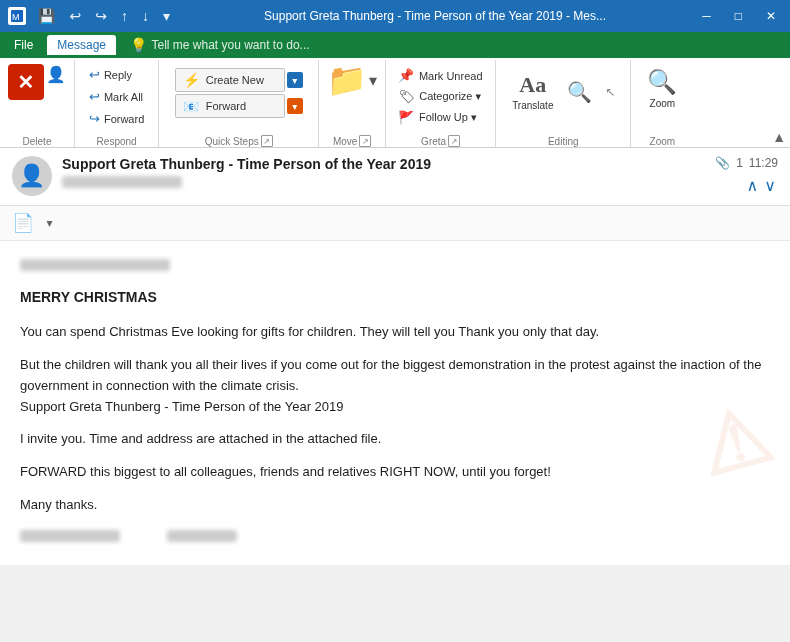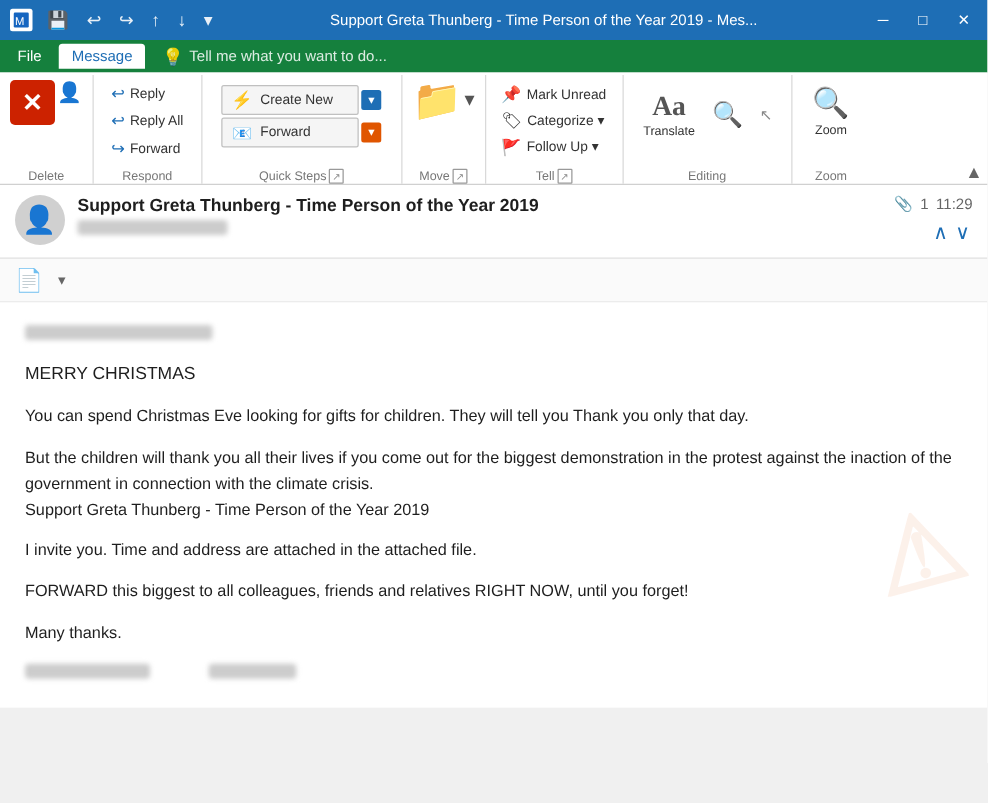--- a/index.html
+++ b/index.html
@@ -246,21 +246,21 @@
     
     .email-body {
       padding: 16px 20px;
       font-size: 13px;
       color: #1e1e1e;
       line-height: 1.6;
       position: relative;
       background: white;
     }
     .email-body p { margin-bottom: 12px; }
-    .email-greeting { font-weight: 400; font-size: 14px; margin-bottom: 14px; }
+    .email-greeting { font-weight: 700; font-size: 14px; margin-bottom: 14px; }
 
     
     .watermark {
       position: absolute;
       bottom: 60px;
       right: 20px;
       opacity: 0.08;
       font-size: 80px;
       font-weight: 900;
       color: #e05500;
@@ -371,21 +371,21 @@
 
     <div class="ribbon-group" style="min-width:78px;">
       <div class="ribbon-group-content">
         <div class="respond-btns">
           <div class="ribbon-btn-small">
             <span style="font-size:13px; color:#1e6eb5;">↩</span>
             <span>Reply</span>
           </div>
           <div class="ribbon-btn-small">
             <span style="font-size:13px; color:#1e6eb5;">↩</span>
-            <span>Reply All</span>
+            <span>Mark All</span>
           </div>
           <div class="ribbon-btn-small">
             <span style="font-size:13px; color:#1e6eb5;">↪</span>
             <span>Forward</span>
           </div>
         </div>
       </div>
       <div style="width:100%; text-align:center; font-size:10px; color:#777; margin-top:auto; padding-top:2px;">Respond</div>
     </div>
 
@@ -440,21 +440,21 @@
             <span class="tag-icon">🏷</span>
             <span>Categorize ▾</span>
           </div>
           <div class="tag-btn">
             <span class="tag-icon" style="color:#cc2200;">🚩</span>
             <span>Follow Up ▾</span>
           </div>
         </div>
       </div>
       <div style="width:100%; text-align:center; font-size:10px; color:#777; margin-top:auto; padding-top:2px; display:flex; align-items:center; justify-content:center; gap:2px;">
-        <span>Tell</span>
+        <span>Greta</span>
         <div class="rbl-launcher">↗</div>
       </div>
     </div>
 
     <div class="ribbon-group" style="min-width:90px;">
       <div class="ribbon-group-content">
         <div class="editing-area">
           <div class="edit-btn">
             <span class="edit-icon" style="font-size:22px; color:#555; font-weight:bold; font-family:serif;">Aa</span>
             <span class="edit-label">Translate</span>

